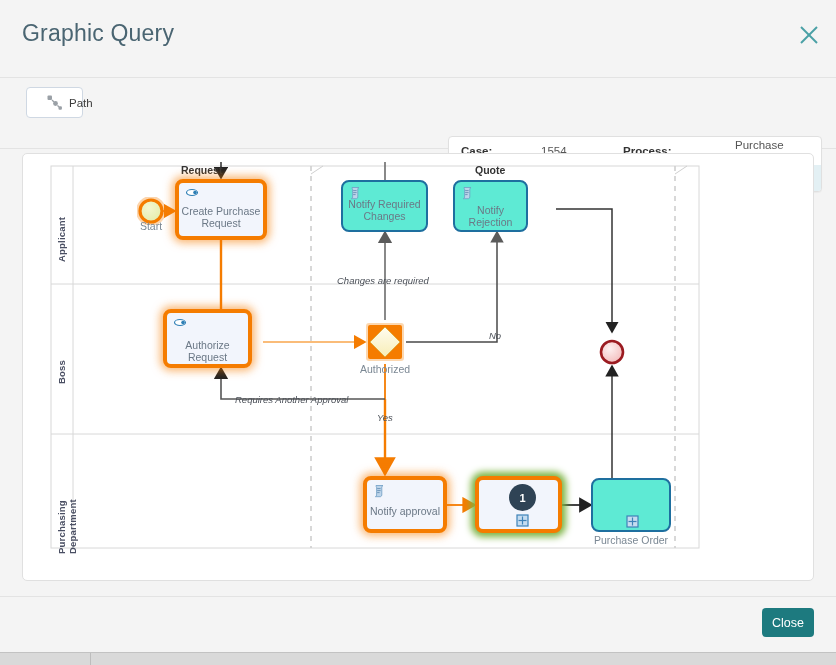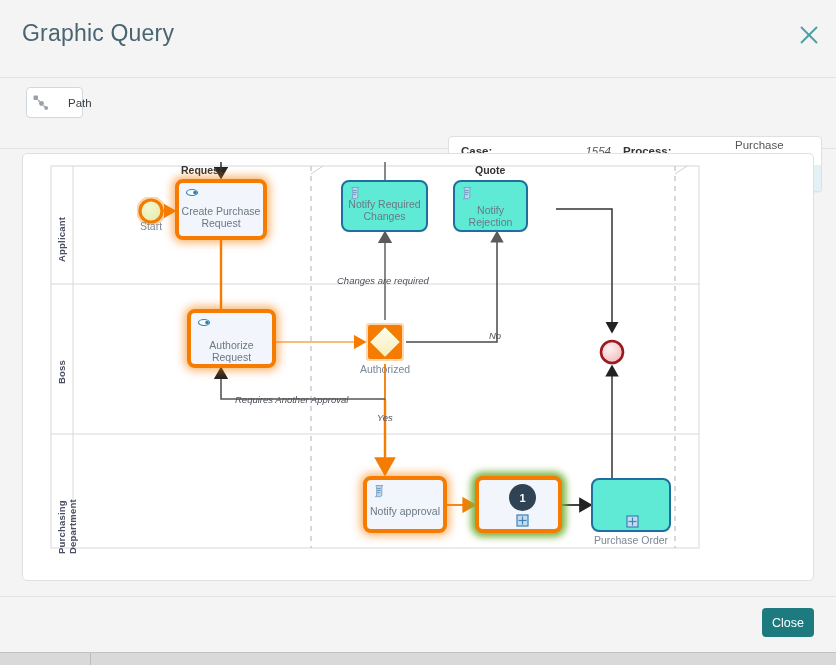--- a/index.html
+++ b/index.html
@@ -38,22 +38,22 @@
   .toolbar {
     position: absolute; left: 0; top: 62px;
     width: 836px; height: 87px;
     border-bottom: 1px solid #e3e3e3;
   }
   .path-btn {
     position: absolute; left: 26px; top: 25px;
     width: 57px; height: 31px;
     background: #fff; border: 1px solid #cfd8e3;
     border-radius: 4px;
-    display: flex; align-items: center; gap: 19px;
-    padding-left: 5px; cursor: pointer;
+    display: flex; align-items: center; gap: 6px;
+    padding-left: 19px; cursor: pointer;
   }
   .path-btn .lbl { font-size: 11.5px; color: #3d3d3d; }
   .path-icon { width: 17px; height: 17px; flex: 0 0 17px; }
 
   
   .info-table {
     position: absolute; left: 448px; top: 74px;
     width: 374px; height: 56px;
     background: #fff;
     border: 1px solid #e0e0e0;
@@ -62,21 +62,21 @@
     box-shadow: 0 1px 1px rgba(0,0,0,.04);
   }
   .info-row { display: flex; height: 28px; align-items: center; }
   .info-row.alt { background: #e3f0f4; }
   .info-row .k {
     font-size: 11.5px; font-weight: bold; color: #333;
     padding-left: 12px;
   }
   .info-row .v { font-size: 11.5px; color: #555; }
   .c1 { width: 92px; }
-  .c2 { width: 70px; text-align: right; font-style: italic; }
+  .c2 { width: 70px; text-align: left; }
   .c3 { width: 110px; padding-left: 20px; }
   .c4 { width: 100px; padding-left: 14px; text-align: left; }
 
   
   .diagram-wrap {
     position: absolute; left: 22px; top: 153px;
     width: 792px; height: 428px;
     background: #fff;
     border: 1px solid #e0e0e0;
     border-radius: 5px;
@@ -320,21 +320,21 @@
           <svg width="14" height="14" viewBox="0 0 14 14">
             <path d="M3 1.5 h7 a2 2 0 0 0 -1.2 1.6 v8 a2 2 0 0 1 -1.4 1.6 h-5 a2 2 0 0 0 1.2 -1.6 v-8 a2 2 0 0 1 -0.6 -1.6 z" fill="#bcd4ea" stroke="#6f9dc4" stroke-width=".8"></path>
             <line x1="4.2" y1="4.6" x2="7.6" y2="4.6" stroke="#5a85ac" stroke-width=".8"></line>
             <line x1="4.2" y1="6.6" x2="7.6" y2="6.6" stroke="#5a85ac" stroke-width=".8"></line>
             <line x1="4.2" y1="8.6" x2="6.6" y2="8.6" stroke="#5a85ac" stroke-width=".8"></line>
           </svg>
         </span>
         <div class="task-label" style="top:22px;">Notify Rejection</div>
       </div>
 
-      <div class="node task task-hi" style="left:164px; top:155px; width:89px; height:59px;padding-left:25px;">
+      <div class="node task task-hi" style="left:140px; top:155px; width:89px; height:59px;padding-left:25px;">
         <span class="node-icon">
           <svg width="14" height="14" viewBox="0 0 14 14">
             <ellipse cx="7" cy="5.5" rx="5.5" ry="3" fill="#ffffff" stroke="#2f7fb5" stroke-width="1.1"></ellipse>
             <circle cx="10" cy="5.5" r="1.8" fill="#2f7fb5"></circle>
           </svg>
         </span>
         <div class="task-label" style="top:26px;">Authorize Request</div>
       </div>
 
       <div class="node" style="left:340px; top:166px; width:44px; height:44px;">

